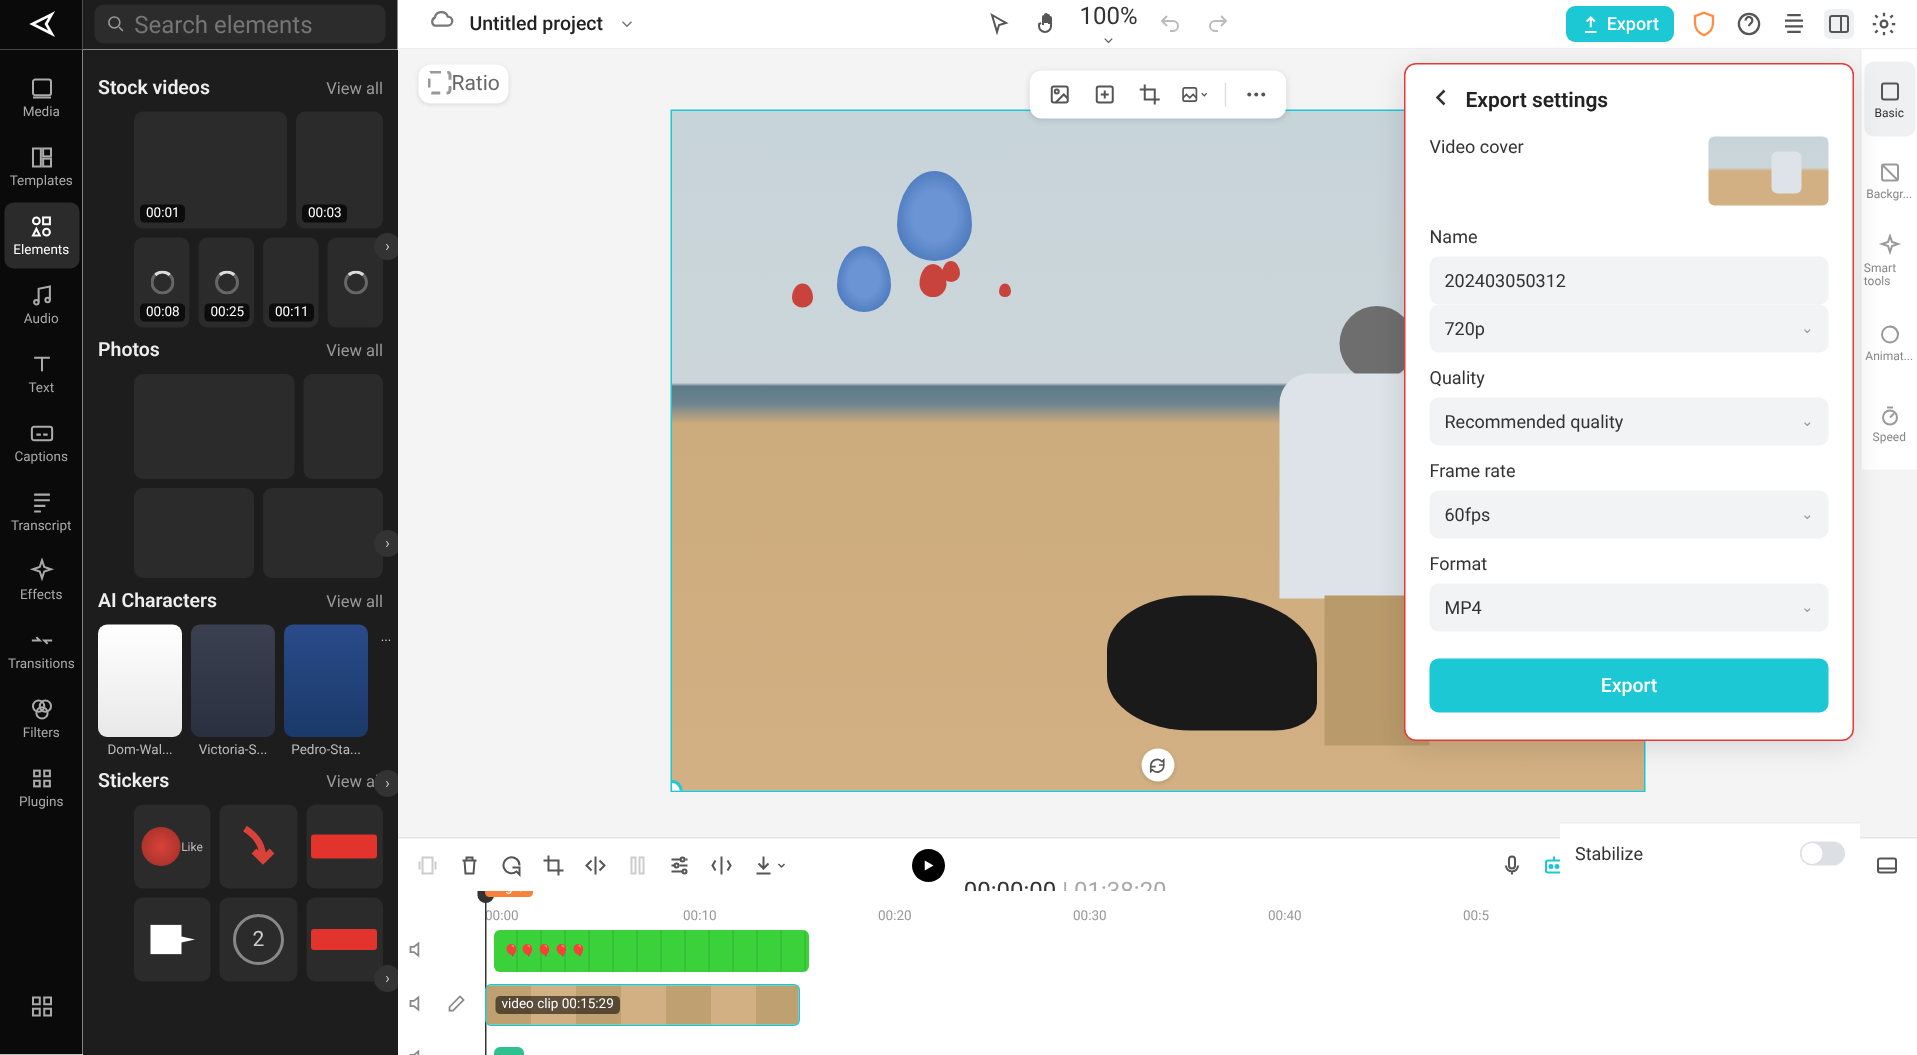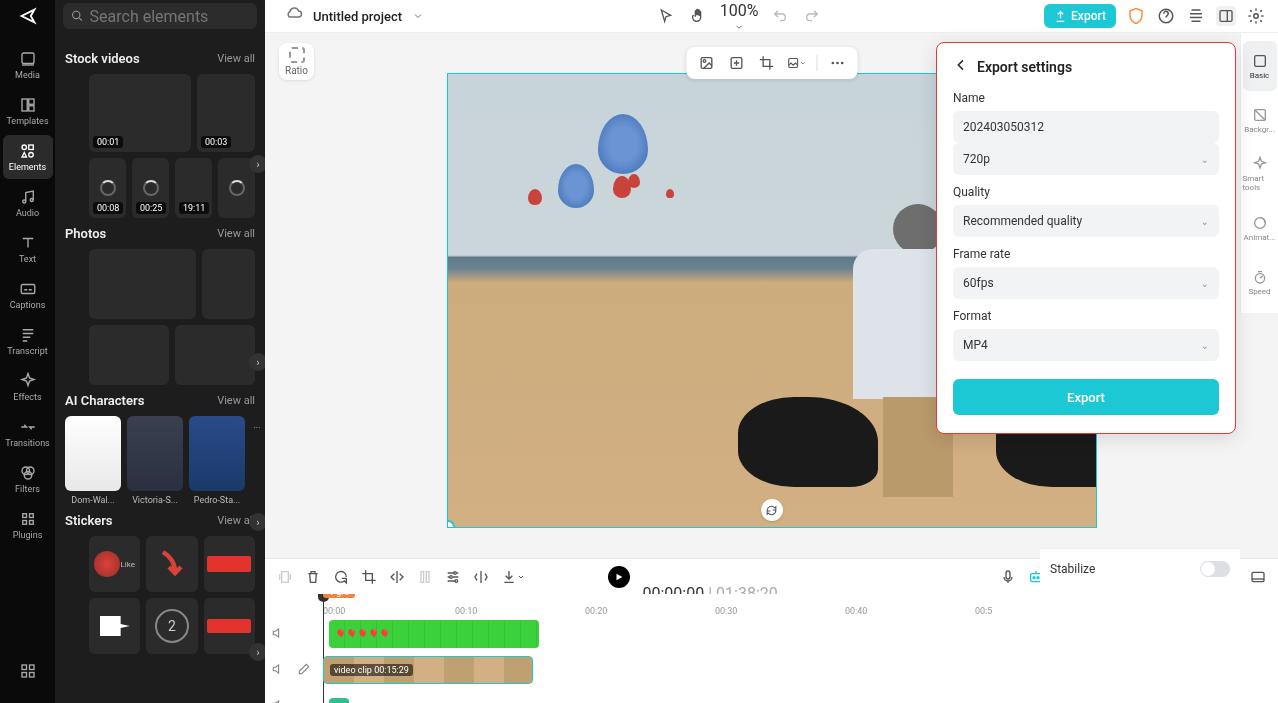--- a/index.html
+++ b/index.html
@@ -41,21 +41,21 @@
 .thumb .spinner { width: 16px; height: 16px; border: 2px solid #666; border-top-color: #ddd; border-radius: 50%; }
 .adv-chevron { position: absolute; right: -2px; background: #333; width: 18px; height: 18px; display: flex; align-items:center; justify-content:center; border-radius: 50%; color: #ccc; font-size: 10px; z-index: 5;}
 .ai-char-row { display: flex; gap: 6px; }
 .ai-char { width: 56px; display: flex; flex-direction: column; align-items:center; }
 .ai-char .img { width: 56px; height: 75px; background: linear-gradient(#ddd,#cfcfcf); border-radius: 6px; }
 .ai-char .lbl { font-size: 9px; color: #bbb; margin-top: 4px; white-space: nowrap; overflow: hidden; text-overflow: ellipsis; width: 56px; text-align: center; }
 .sticker { width: 56px; height: 56px; background: #2b2b2b; border-radius: 6px; display:flex; align-items:center; justify-content:center; }
 
 
 .center-col { flex: 1; display: flex; flex-direction: column; background: #f4f4f4; position: relative; }
-.ratio-pill { position:absolute; top:10px; left:14px; background:#fff; border-radius:8px; padding:4px 6px; display:flex; flex-direction:column; align-items:center; box-shadow:0 1px 3px rgba(0,0,0,0.1); font-size:10px; color:#666; z-index:3;}
+.ratio-pill { position:absolute; top:10px; left:14px; background:#fff; border-radius:8px; padding:4px 6px; display:flex; flex-direction:row; align-items:center; box-shadow:0 1px 3px rgba(0,0,0,0.1); font-size:14px; color:#666; z-index:3;}
 .ratio-pill .box{width:16px;height:16px;border:2px dashed #999;border-radius:3px;margin-bottom:2px;}
 .canvas-toolbar{ position:absolute; top:14px; left:50%; transform:translateX(-50%); background:#fff; border-radius:8px; box-shadow:0 1px 4px rgba(0,0,0,0.12); display:flex; align-items:center; gap:10px; padding:6px 10px; z-index:3;}
 .canvas-toolbar .tb{width:20px;height:20px;display:flex;align-items:center;justify-content:center;color:#555;cursor:pointer;}
 .canvas-wrap{ flex:0 0 auto; padding:40px 0 30px; display:flex; justify-content:center; }
 .video-canvas{ width:650px; height:455px; background:linear-gradient(to bottom, #c7d4da 0%, #ccd6da 40%, #5f7a88 40.5%, #6c8390 43%, #ccab7d 46%, #d2b083 100%); border:1px solid #1bc8d4; position:relative; overflow:hidden;}
 .balloon{position:absolute;border-radius:50% 50% 50% 50% / 60% 60% 40% 40%;}
 .person{position:absolute;top:130px;left:380px;width:180px;height:300px;}
 .person .head{width:50px;height:50px;background:#6e6e6e;border-radius:50%;margin:0 auto;}
 .person .body{width:130px;height:150px;background:#dde3e8;border-radius:20px 20px 0 0;margin:-5px auto 0;}
 .person .legs{width:70px;height:100px;background:#b99a6b;margin:-2px auto 0;}
@@ -326,21 +326,21 @@
     <div class="thumbs-row">
       <div class="thumb" style="width:44px;height:60px;">
           <div class="spinner"></div>
           <span class="dur">00:08</span>
         </div>
       <div class="thumb" style="width:44px;height:60px;">
           <div class="spinner"></div>
           <span class="dur">00:25</span>
         </div>
       <div class="thumb" style="width:44px;height:60px;">
-          <span class="dur">19:11</span>
+          <span class="dur">00:11</span>
         </div>
       <div class="thumb" style="width:44px;height:60px;">
           <div class="spinner"></div>
         </div>
     </div>
 
     <div class="sec-head">
         <span class="sec-title">Photos</span>
         <span class="view-all">View all</span>
       </div>
@@ -668,20 +668,24 @@
   <div class="toggle"></div>
 </div>
 
 <div class="export-panel">
   <div class="export-head">
     <span class="back"><svg width="16" height="16" viewBox="0 0 24 24" fill="none" stroke="#333" stroke-width="2.5">
           <path d="M15 5l-7 7 7 7"></path>
         </svg></span>
     <h3>Export settings</h3>
   </div>
+  <div class="cover-row">
+    <span class="lbl">Video cover</span>
+    <div class="cover-thumb"></div>
+  </div>
   <div class="field-lbl">Name</div>
   <div class="field-input">
       <input value="202403050312" style="">
     </div>
   <div class="field-select">
       <span>720p</span>
       <span class="chev">⌄</span>
     </div>
   <div class="field-lbl">Quality</div>
   <div class="field-select">

